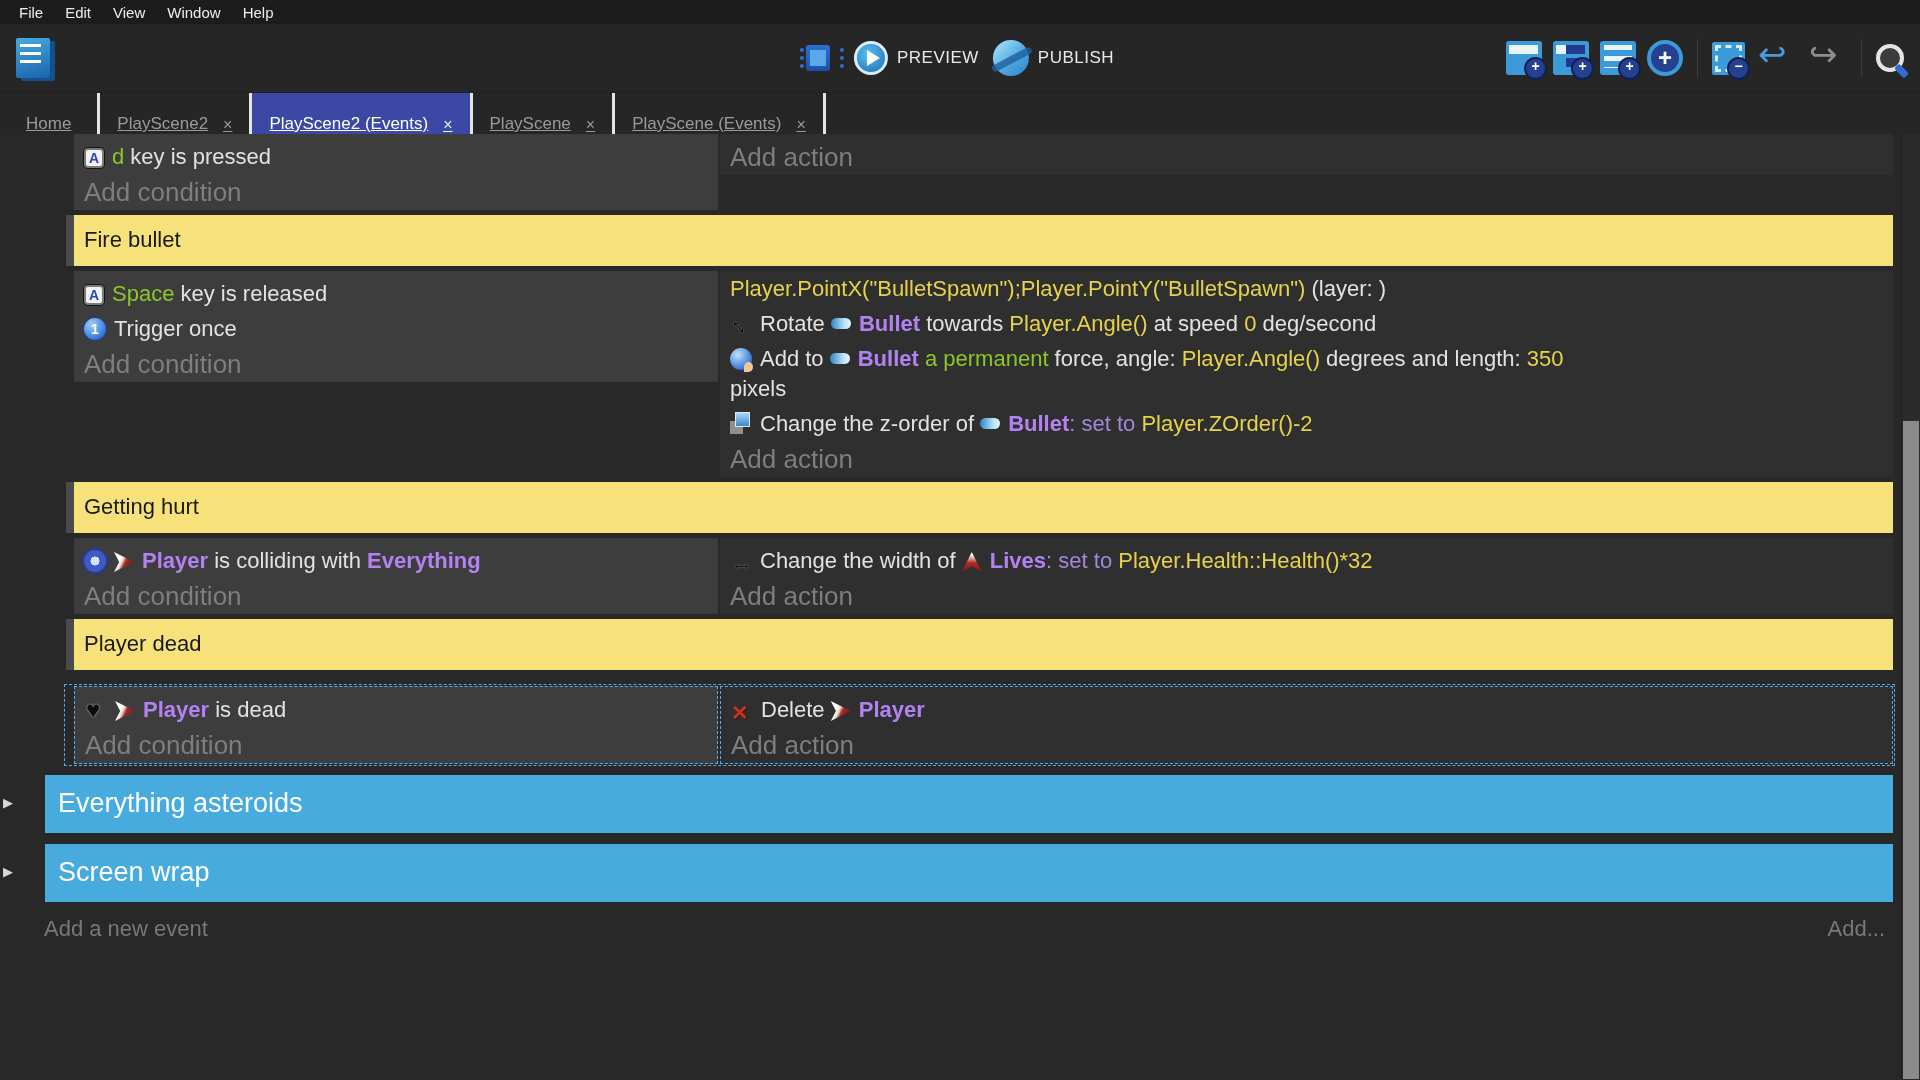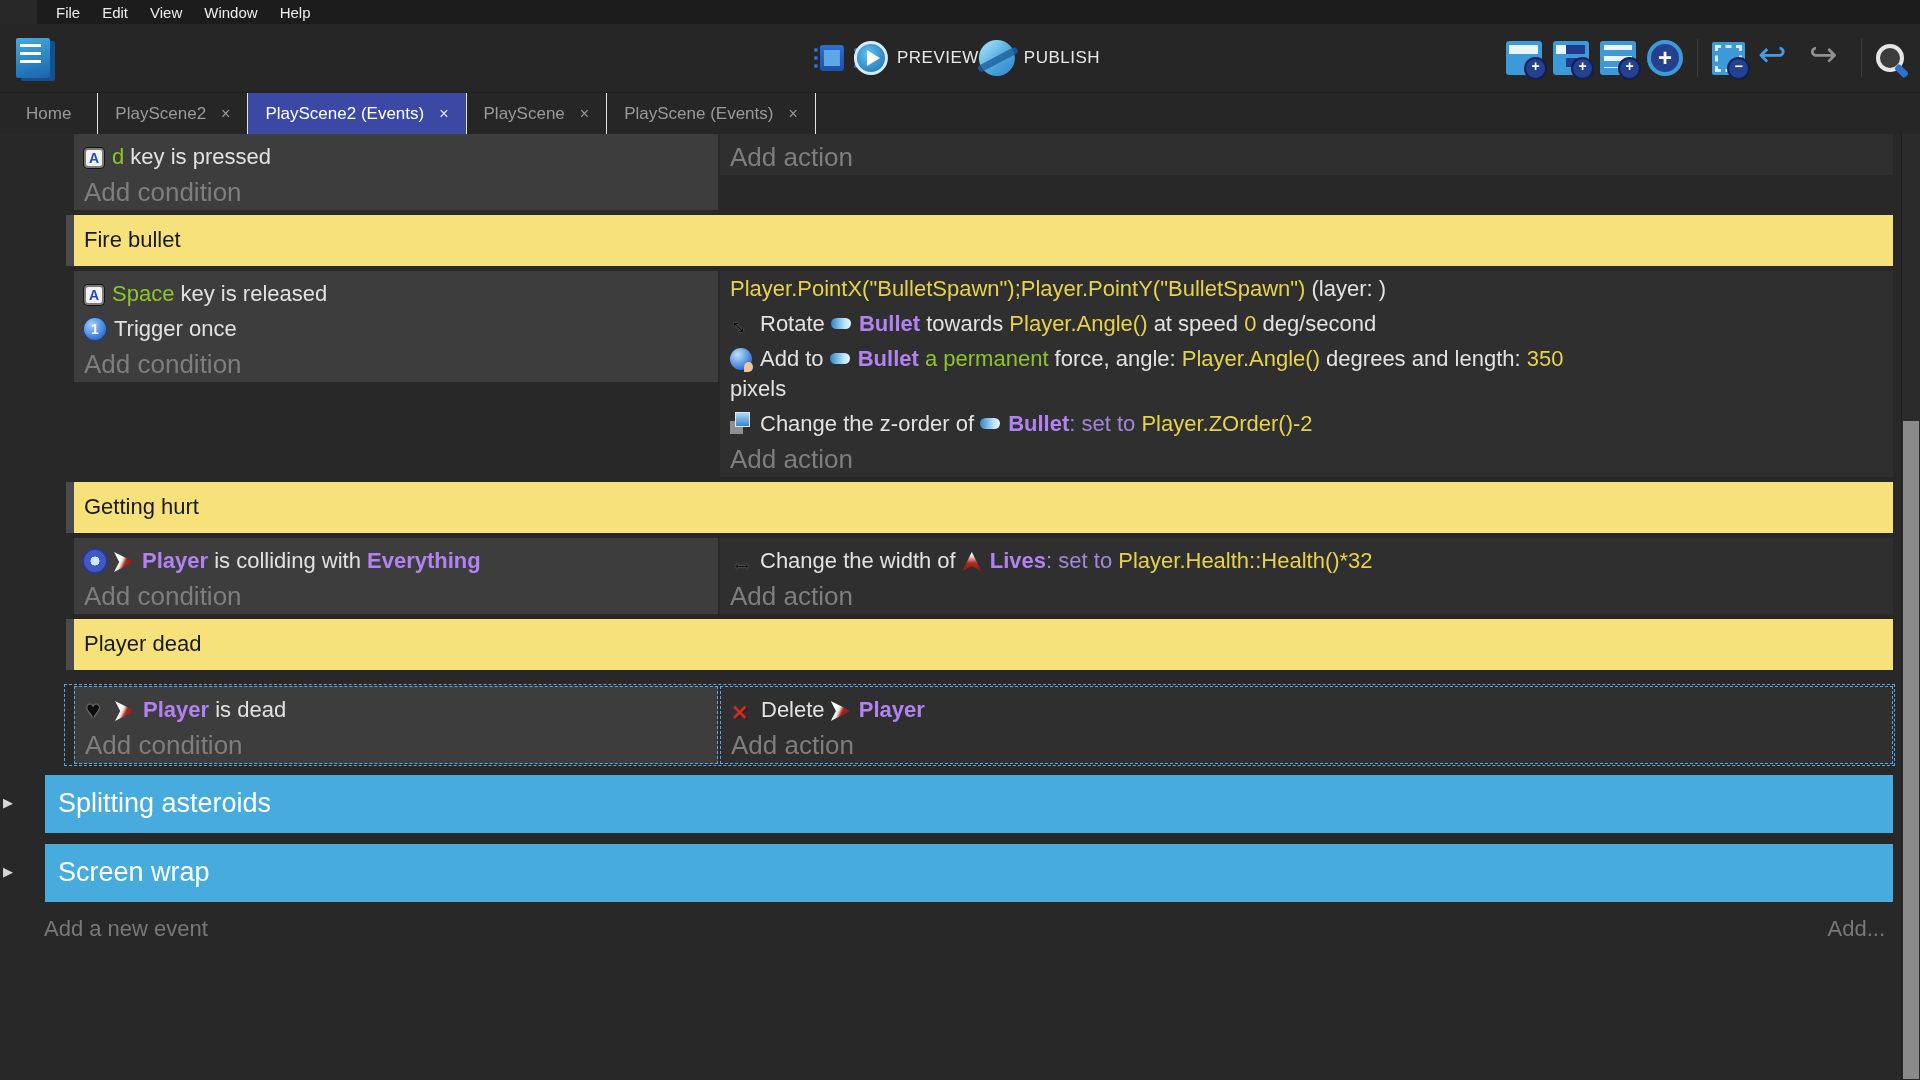--- a/index.html
+++ b/index.html
@@ -1,31 +1,31 @@
 <!DOCTYPE html>
 <html><head>
 <meta charset="utf-8">
 <style>
   * { margin:0; padding:0; box-sizing:border-box; }
   html,body { width:1920px; height:1080px; overflow:hidden; background:#282828;
     font-family:"Liberation Sans", sans-serif; }
 
   
-  .menubar { height:24px; background:#1c1c1c; display:flex; align-items:center; padding-left:8px;margin-left:37px; }
+  .menubar { height:24px; background:#1c1c1c; display:flex; align-items:center; padding-left:8px; }
   .menubar span { color:#ececec; font-size:15px; padding:0 11px; cursor:default; }
 
   
   .toolbar { height:69px; background:#262626; position:relative; border-bottom:1px solid #202020; }
   .tb { display:inline-block; position:relative; vertical-align:middle; }
   .logo { position:absolute; left:16px; top:14px; width:34px; height:40px;
     background:linear-gradient(165deg,#45aade,#1a64ac); border-radius:2px; box-shadow:5px 3px 0 #14508c; }
   .logo::before { content:""; position:absolute; left:4px; top:6px; width:21px; height:19px;
     background:repeating-linear-gradient(#ffffff 0 3px,transparent 3px 8px); }
   .tb-center { position:absolute; left:50%; top:0; height:100%; transform:translateX(-50%);
-    display:flex; align-items:center; }
+    display:flex; align-items:center; gap:14px; }
   .tb-right { position:absolute; right:10px; top:0; height:100%; display:flex; align-items:center; gap:11px; }
   .tb-label { color:#e8e8e8; font-size:17px; letter-spacing:0.5px; }
   .tb-btn { display:flex; align-items:center; gap:9px; cursor:pointer; }
 
   .bug { width:24px; height:26px; background:linear-gradient(#2f6fd0,#1d4fa8); border-radius:3px; margin-right:10px; }
   .bug::before { content:""; position:absolute; inset:5px 4px; background:#5aa8e8; }
   .bug::after { content:""; position:absolute; left:-6px; top:3px; width:36px; height:20px;
     border-left:4px dotted #2f6fd0; border-right:4px dotted #2f6fd0; }
   .playbtn { width:34px; height:34px; border-radius:50%;
     background:radial-gradient(circle at 40% 35%,#5bc0f0,#1a6cb0); border:3px solid #d8ecf8; }
@@ -59,22 +59,22 @@
   .arrowicon::after { position:absolute; left:2px; top:-4px; font-size:34px; }
   .undo::after { content:"↩"; color:#4a9ade; }
   .redo::after { content:"↪"; color:#8f8f8f; }
   .search { width:28px; height:28px; border:4px solid #e6e6e6; border-radius:50%;
     background:rgba(255,255,255,.10); margin-right:6px; cursor:pointer; }
   .search::after { content:""; position:absolute; width:7px; height:14px; background:#2f6fd0;
     right:-5px; bottom:-10px; transform:rotate(-45deg); border-radius:2px; }
 
   
   .tabbar { height:41px; background:#262626; display:flex; align-items:stretch; }
-  .tab { display:flex; align-items:center; padding:0 17px; font-size:17px; color:#9a9a9a;
-    border-right:1px solid #e5e5e5; cursor:pointer; white-space:nowrap; }
+  .tab { display:flex; align-items:flex-end; padding:0 17px; font-size:17px; color:#9a9a9a;
+    border-right:3px solid #e5e5e5; cursor:pointer; white-space:nowrap;text-decoration:underline; }
   .tab:first-child { padding:0 26px; }
   .tab .close { margin-left:15px; font-size:16px; color:#9a9a9a; cursor:pointer; }
   .tab.active { background:#3c49a4; color:#ffffff; }
   .tab.active .close { color:#e8e8ff; }
 
   
   .events { position:relative; height:945px; background:#282828; padding-left:66px; padding-right:27px; overflow:hidden; }
   .erow { display:flex; align-items:flex-start; margin-bottom:5px; }
   .handle { width:8px; flex:none; background:#4a4a4a; }
   .cell { padding:3px 0 3px 10px; }
@@ -269,21 +269,21 @@
           <div class="add-link">Add condition</div>
         </div>
         <div class="cdiv"></div>
         <div class="cell act">
           <div class="line"><span class="icon delete-icon"></span><span class="c-w">Delete </span><span class="icon player-icon"></span><span class="c-p">Player</span></div>
           <div class="add-link">Add action</div>
         </div>
       </div>
       <div class="grow">
         <span class="garrow">▶</span>
-        <div class="gbar">Splitting asteroids</div>
+        <div class="gbar">Everything asteroids</div>
       </div>
       <div class="grow">
         <span class="garrow">▶</span>
         <div class="gbar">Screen wrap</div>
       </div>
     </div>
   <div class="footer-row">
     <span>Add a new event</span>
     <span>Add...</span>
   </div>

